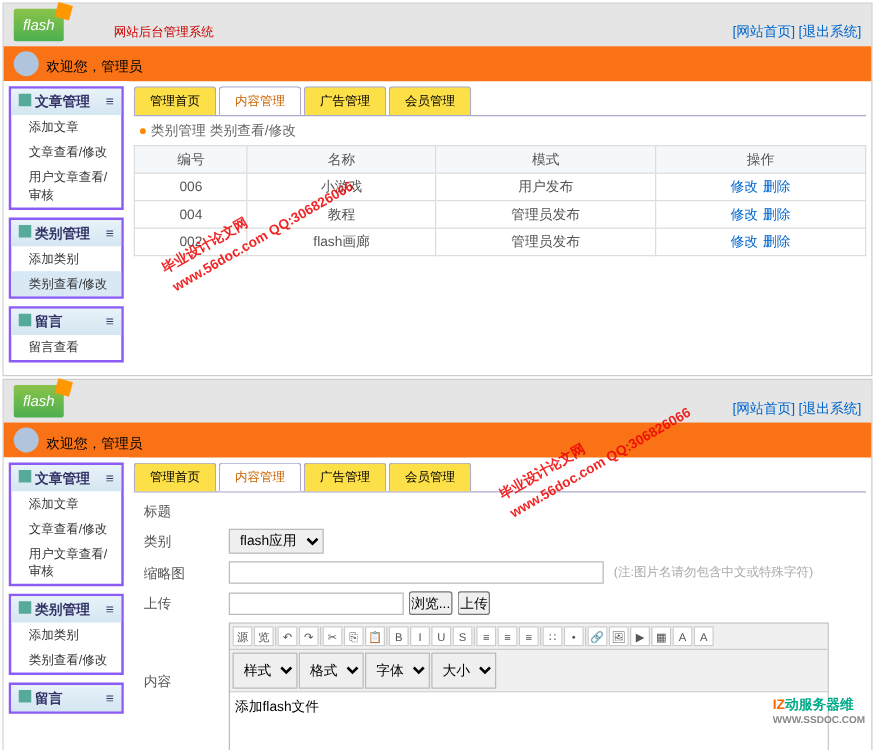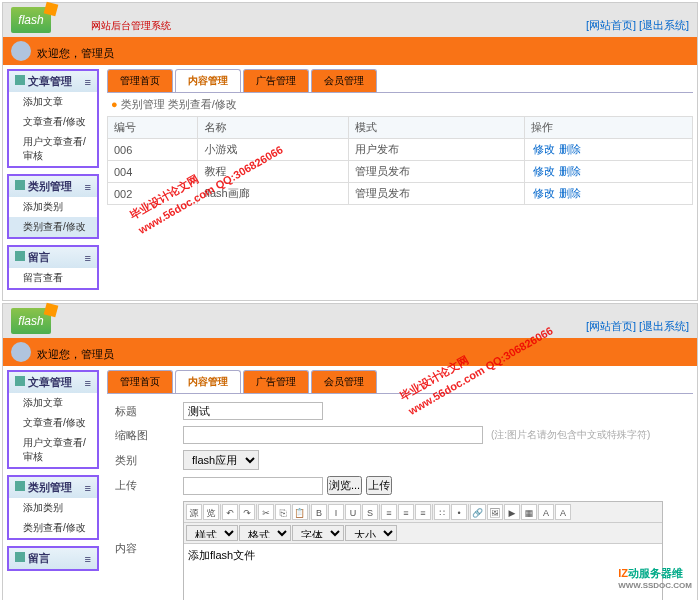--- a/index.html
+++ b/index.html
@@ -15,47 +15,47 @@
 .avatar-icon{width:20px;height:20px;background:#b0c4de;border-radius:50%;margin-right:6px}
 .body-wrap{display:flex}
 .sidebar{width:100px;padding:4px;background:#fff}
 .side-group{margin-bottom:6px;border:2px solid #8b5cf6}
 .side-head{background:linear-gradient(#e8f2f9,#d4e6f2);padding:3px 6px;color:#336;font-weight:bold;display:flex;justify-content:space-between;align-items:center;font-size:10px}
 .side-head .ic{width:10px;height:10px;background:#5a9;margin-right:3px;display:inline-block}
 .side-items div{padding:3px 6px 3px 14px;color:#333;font-size:10px;cursor:pointer}
 .side-items .active{background:#d8e8f4}
 .main{flex:1;padding:4px}
 .tabs{display:flex;border-bottom:1px solid #aac}
-.tab{padding:4px 12px;background:#f97316;border:1px solid #aac;border-bottom:none;margin-right:2px;font-size:10px;cursor:pointer;border-radius:3px 3px 0 0}
-.tab.on{background:#fff;color:#c60;font-weight:bold}
+.tab{padding:4px 12px;background:#fde047;border:1px solid #aac;border-bottom:none;margin-right:2px;font-size:10px;cursor:pointer;border-radius:3px 3px 0 0}
+.tab.on{background:#fff;color:#c60;font-weight:normal}
 .crumb{padding:4px;font-size:10px;color:#666}
 .crumb .bul{color:#f80;margin-right:3px}
 table{width:100%;border-collapse:collapse;font-size:10px}
-th,td{border:1px solid #ddd;padding:3px 6px;text-align:left;color:#555}
+th,td{border:1px solid #ddd;padding:3px 6px;text-align:center;color:#555}
 th{background:#f4f8fb;font-weight:normal}
 .ops a{color:#0066cc;text-decoration:none;margin:0 2px}
 .pager{padding:6px;text-align:center;font-size:10px;color:#666}
 .pager .btns{float:right}
 .pager button{font-size:10px;padding:1px 6px;margin:0 1px;background:#eee;border:1px solid #aaa;cursor:pointer}
 .pager select{font-size:10px}
 .form-area{padding:8px}
 .row{display:flex;align-items:center;margin-bottom:6px;font-size:11px}
 .row label{width:60px;margin-right:8px;color:#555}
 .row input[type=text],.row select{border:1px solid #bbb;padding:2px 4px;font-size:11px}
 .row input[type=text]{width:140px}
 .row .hint{color:#aaa;font-size:10px;margin-left:8px}
 .editor-box{border:1px solid #bbb;width:480px}
 .editor-tb{background:#f0f0f0;border-bottom:1px solid #ccc;padding:2px;display:flex;flex-wrap:wrap;gap:1px}
 .editor-tb span{display:inline-block;width:16px;height:16px;background:#fff;border:1px solid #ccc;font-size:9px;line-height:16px;text-align:center;color:#555;cursor:pointer}
 .editor-tb .sep{width:1px;background:#ccc;border:none}
-.editor-sel{font-size:10px;padding:0;height:16px;border:1px solid #ccc}
+.editor-sel{font-size:10px;padding:0;height:29px;border:1px solid #ccc}
 .editor-body{min-height:60px;padding:4px;font-size:10px;background:#fff}
 .wm{position:absolute;color:#e00;font-weight:bold;font-size:16px;transform:rotate(-30deg);pointer-events:none;opacity:0.85;line-height:1.3}
 .wm small{font-size:11px;color:#e00;display:block}
-.footer-logo{position:absolute;right:8px;bottom:10px;font-size:14px;font-weight:bold}
+.footer-logo{position:absolute;right:8px;bottom:20px;font-size:14px;font-weight:bold}
 .footer-logo .z{color:#f60}
 .footer-logo .rest{color:#0a8}
 </style>
 </head>
 <body>
 
 <div class="panel" style="position:relative">
   <div class="header">
     <div class="logo">flash</div>
     <div class="sys-title">网站后台管理系统</div>
@@ -195,30 +195,29 @@
     <div class="main">
       <div class="tabs" id="tabs2">
           <div class="tab">管理首页</div>
           <div class="tab on">内容管理</div>
           <div class="tab">广告管理</div>
           <div class="tab">会员管理</div>
         </div>
       <div class="form-area">
         <div class="row">
             <label>标题</label>
-            <input type="text" value="测试" style="">
+          </div>
+        <div class="row">
+            <label>类别</label>
+            <select><option>flash应用</option></select>
           </div>
         <div class="row">
             <label>缩略图</label>
             <input type="text" style="width: 300px;">
             <span class="hint">(注:图片名请勿包含中文或特殊字符)</span>
-          </div>
-        <div class="row">
-            <label>类别</label>
-            <select><option>flash应用</option></select>
           </div>
         <div class="row">
             <label>上传</label>
             <input type="text" style="">
             <button style="margin-left:4px">浏览...</button>
             <button style="margin-left:4px">上传</button>
           </div>
         <div class="row" style="align-items:flex-start">
           <label style="margin-top:40px">内容</label>
           <div class="editor-box">

